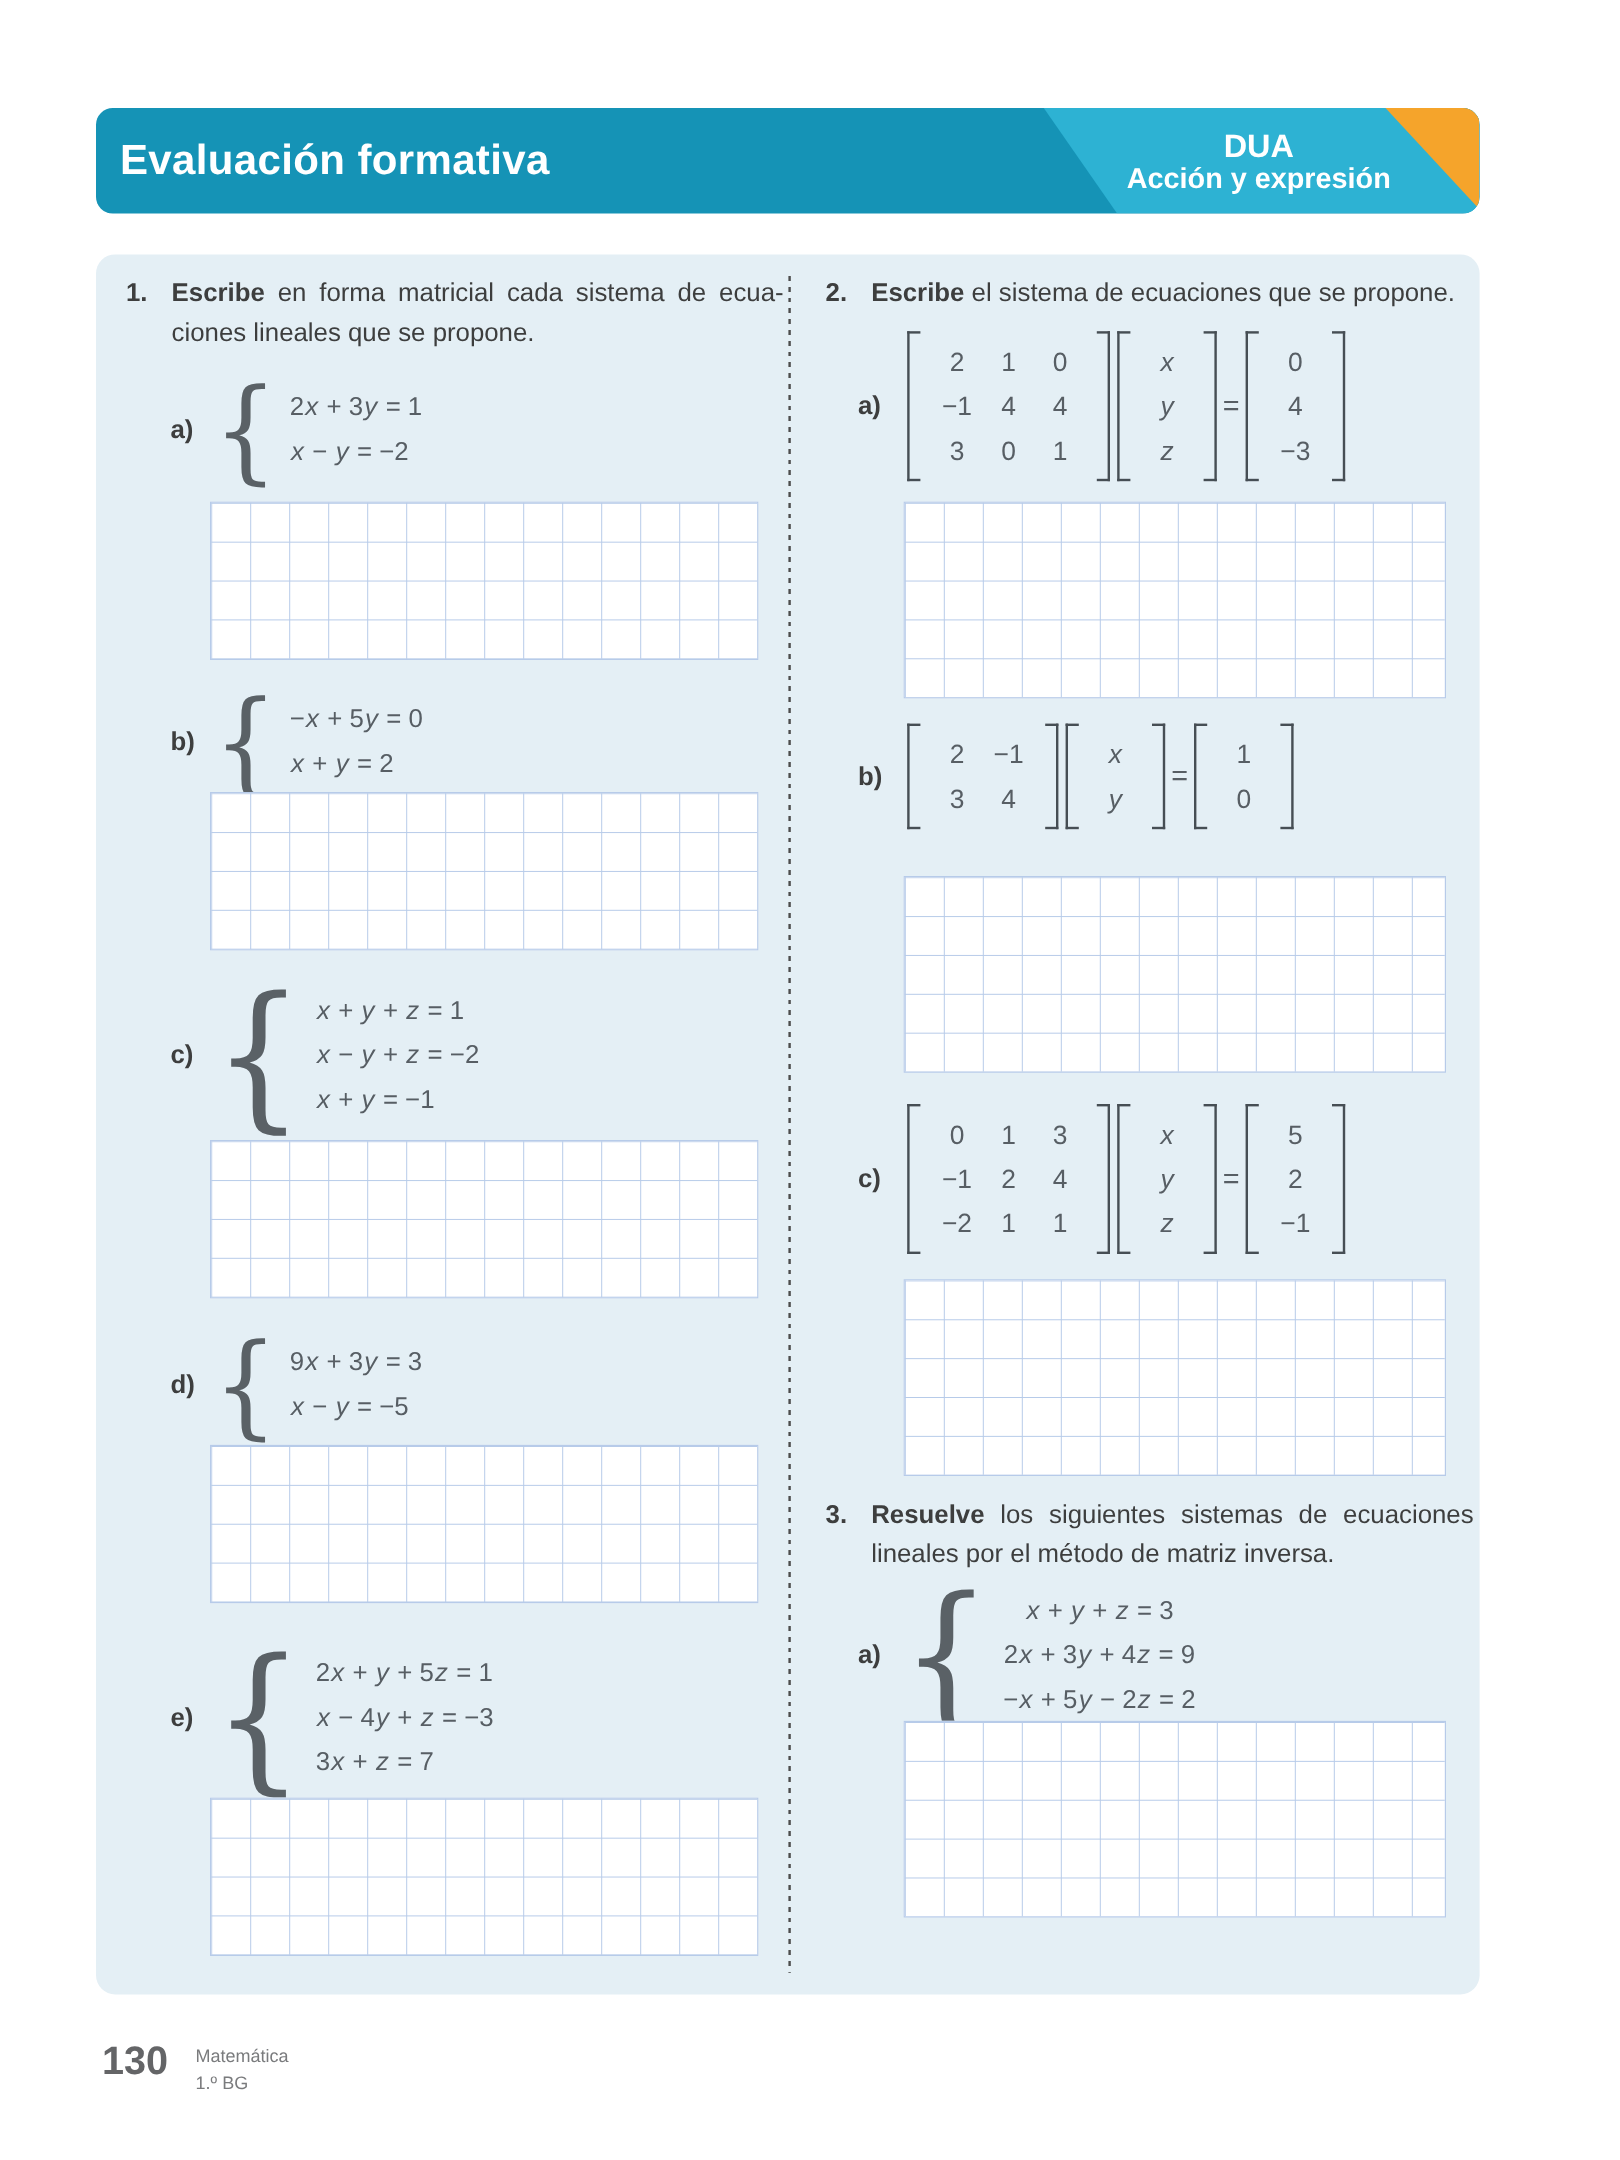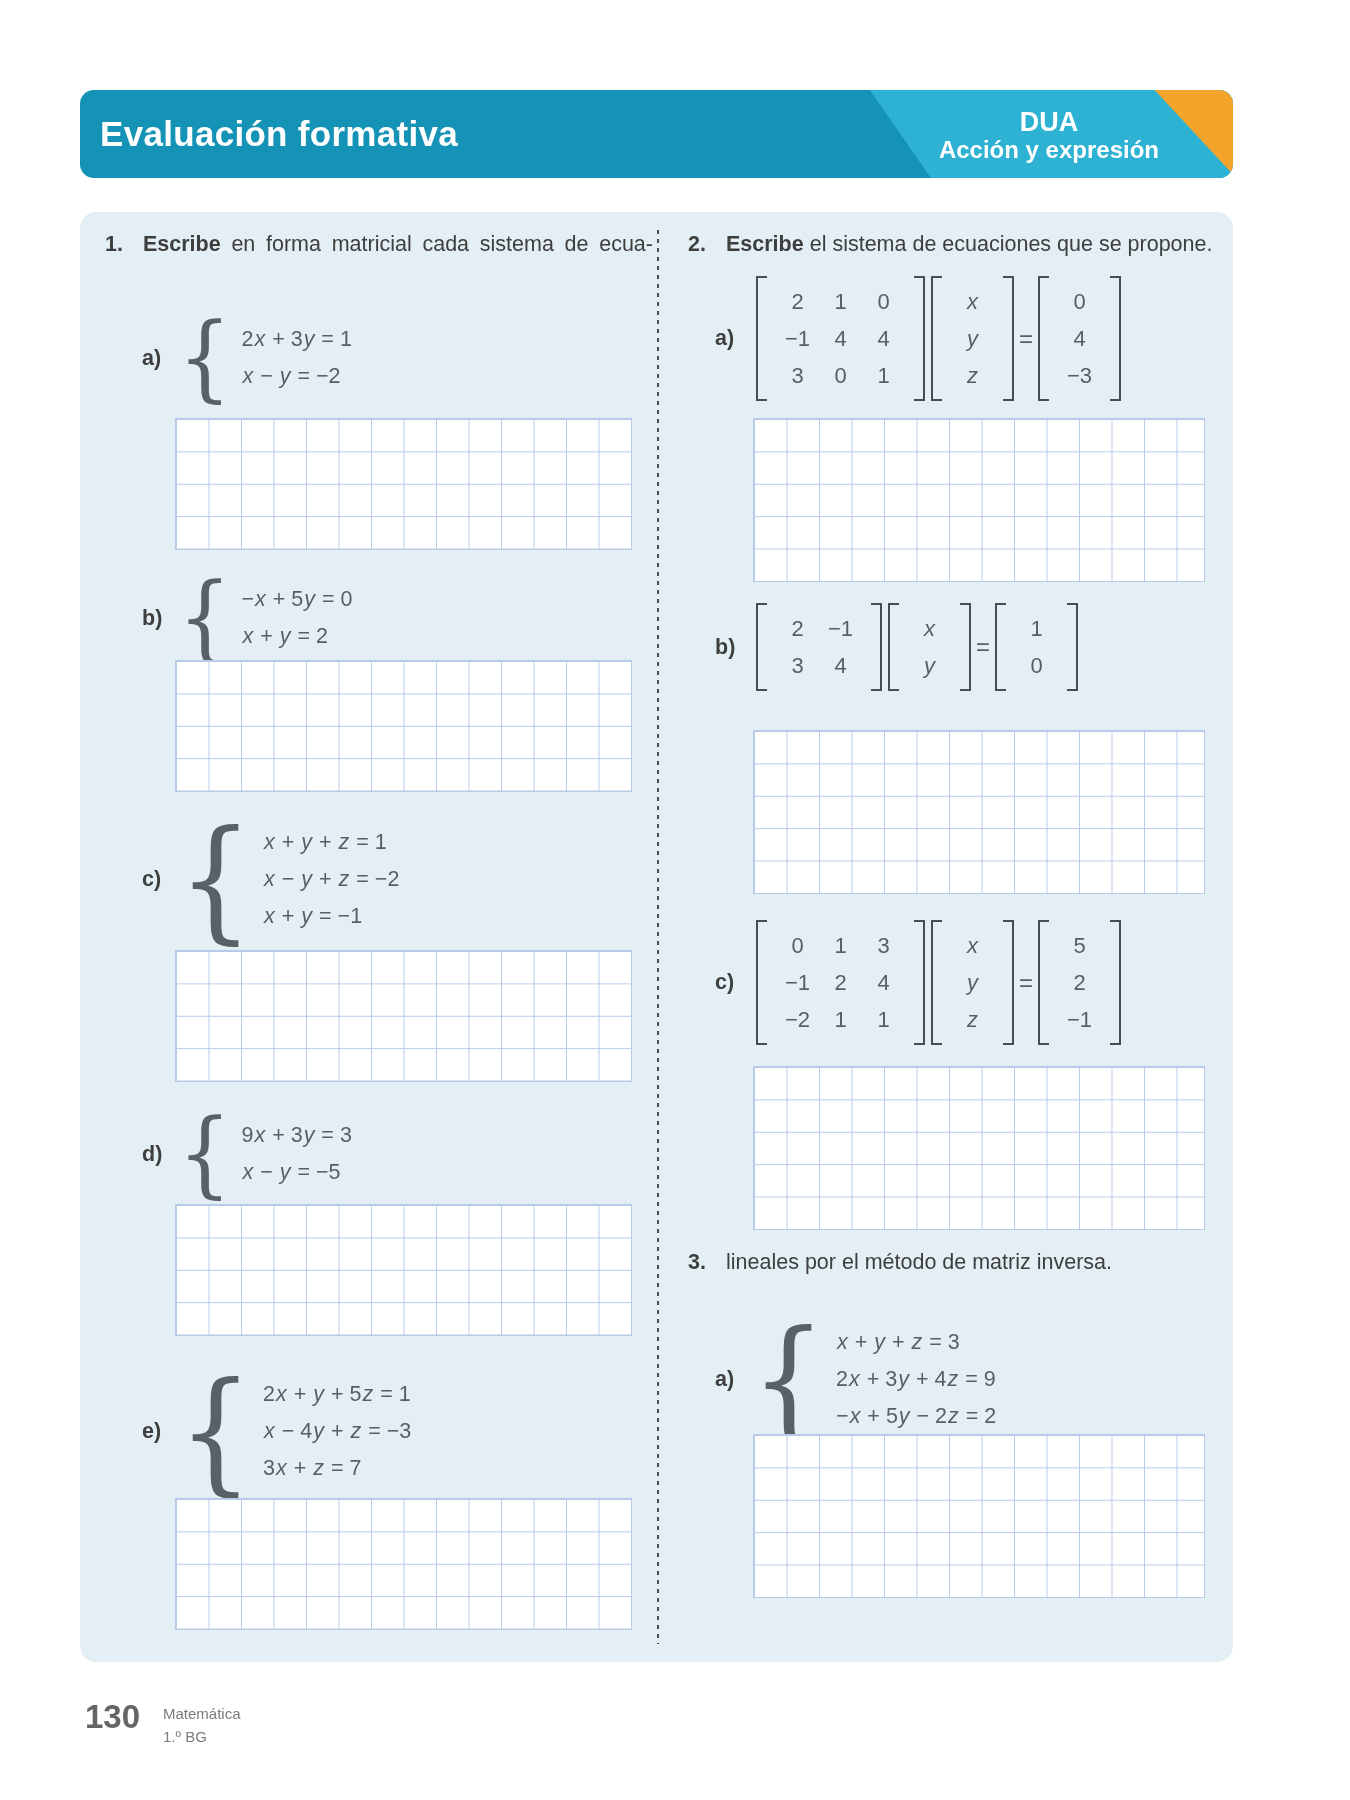--- a/index.html
+++ b/index.html
@@ -41,21 +41,21 @@
   .item{position:absolute;display:flex;align-items:center;}
   .label{font-weight:700;font-size:21.5px;color:#3d3e3e;width:36px;flex:none;}
   .system{display:flex;align-items:center;}
   .brace{font-family:"DejaVu Serif",serif;font-weight:400;color:#5a6166;
          line-height:1;transform:scaleY(1.12);}
   .sys2 .brace{font-size:84px;}
   .sys3 .brace{font-size:118px;}
   .eqs{margin-left:10px;font-size:21.5px;color:#575e64;}
   .eqs .eq-line{line-height:37px;white-space:pre;}
   .eqs i{font-style:italic;padding:0 1px;}
-  .eqs-right{text-align:left;min-width:148px;}
+  .eqs-right{text-align:center;min-width:148px;}
 
   
   .agrid{position:absolute;background-color:#ffffff;border:1px solid #b7cbe9;
          background-image:linear-gradient(to right,#b7cbe9 1px,transparent 1px),
                           linear-gradient(to bottom,#b7cbe9 1px,transparent 1px);
          background-size:32.5px 32.4px;}
   .g-left{left:70px;width:455px;height:130px;}
   .g-right{left:65px;width:450px;height:162px;}
 
   
@@ -94,20 +94,21 @@
     <div class="divider"></div>
 
     <div class="col col-left">
 
       <div class="ex-head" style="top:0;">
         <span class="ex-num">1.</span>
         <div class="jline">
           <span class="lead">Escribe</span>
           <span>en forma matricial cada sistema de ecua-</span>
         </div>
+        <div>ciones lineales que se propone.</div>
       </div>
 
       <div class="item" style="top:88px;left:37px;">
         <span class="label">a)</span>
         <div class="system sys2">
           <span class="brace">{</span>
           <div class="eqs">
               <div class="eq-line">2<i>x</i> + 3<i>y</i> = 1</div>
               <div class="eq-line"><i>x</i> − <i>y</i> = −2</div>
             </div>
@@ -330,20 +331,24 @@
                 <span class="m-cell">−1</span>
               </div>
             </div>
           <div class="mx-b mx-br"></div>
         </div>
       </div>
       <div class="agrid g-right" style="top:838px;"></div>
 
       <div class="ex-head" style="top:1018px;">
         <span class="ex-num">3.</span>
+        <div class="jline">
+          <span class="lead">Resuelve</span>
+          <span>los siguientes sistemas de ecuaciones</span>
+        </div>
         <div>lineales por el método de matriz inversa.</div>
       </div>
 
       <div class="item" style="top:1092px;left:27px;">
         <span class="label">a)</span>
         <div class="system sys3">
           <span class="brace">{</span>
           <div class="eqs eqs-right">
               <div class="eq-line"><i>x</i> + <i>y</i> + <i>z</i> = 3</div>
               <div class="eq-line">2<i>x</i> + 3<i>y</i> + 4<i>z</i> = 9</div>

